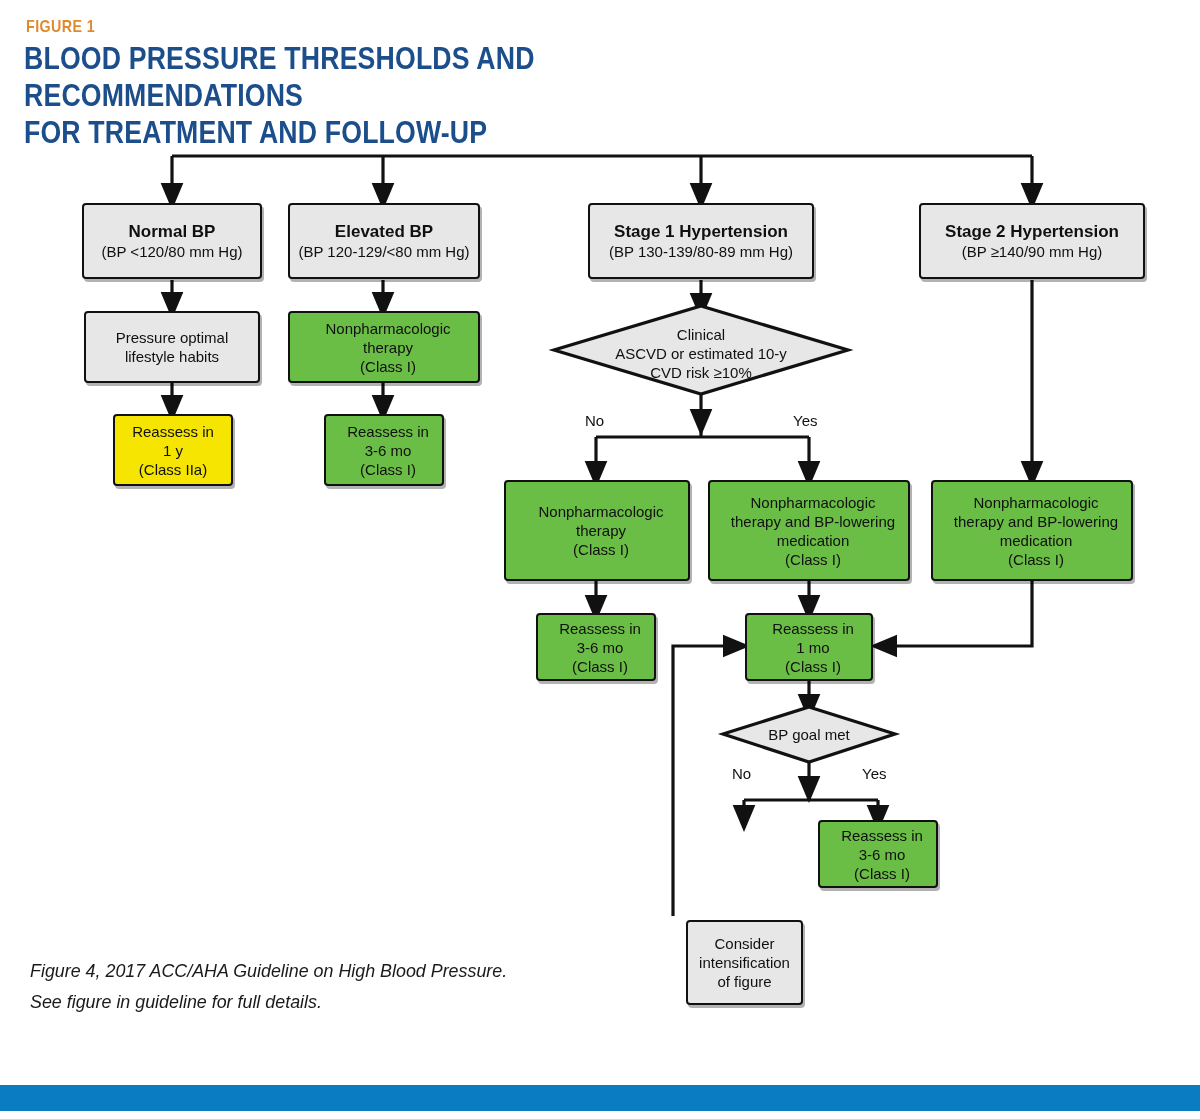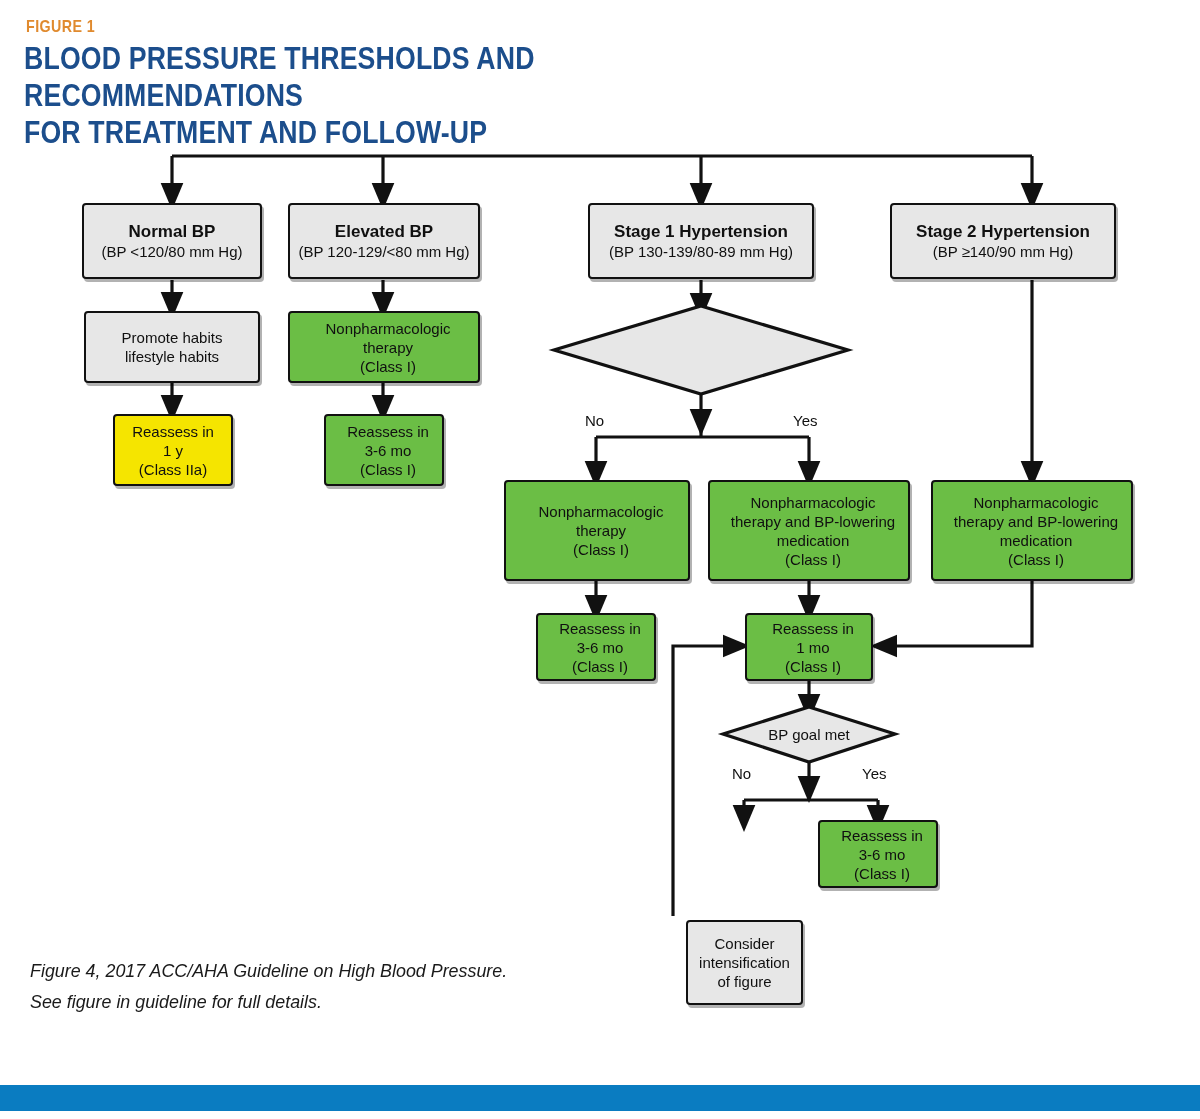--- a/index.html
+++ b/index.html
@@ -183,20 +183,25 @@
         <path d="M744,800 H878"></path>
         <path d="M809,789 V800"></path>
         <path d="M744,800 V818" marker-end="url(#arrow)"></path>
         <path d="M878,800 V818" marker-end="url(#arrow)"></path>
       </g>
 
       <polygon points="701,306 848,350 701,394 554,350" fill="#E7E7E7" stroke="#111111" stroke-width="3.2"></polygon>
       <polygon points="809,707 895,734 809,762 723,734" fill="#E7E7E7" stroke="#111111" stroke-width="3.2"></polygon>
     </svg>
 
+    <div class="diamond-label" style="left:554px; top:325px; width:294px;">
+      <span>Clinical</span><br>
+      <span>ASCVD or estimated 10-y</span><br>
+      <span>CVD risk ≥10%</span>
+    </div>
     <div class="diamond-label" style="left:723px; top:725px; width:172px;">
       <span>BP goal met</span>
     </div>
 
     <div class="branch-label" style="left:585px; top:412px;">No</div>
     <div class="branch-label" style="left:793px; top:412px;">Yes</div>
     <div class="branch-label" style="left:732px; top:765px;">No</div>
     <div class="branch-label" style="left:862px; top:765px;">Yes</div>
 
     <div class="node grey" style="left:82px; top:203px; width:180px; height:76px;">
@@ -213,30 +218,30 @@
       </div>
     </div>
 
     <div class="node grey" style="left:588px; top:203px; width:226px; height:76px;">
       <div class="inner">
         <span class="hdr">Stage 1 Hypertension</span>
         <span class="sub">(BP 130-139/80-89 mm Hg)</span>
       </div>
     </div>
 
-    <div class="node grey" style="left:890px; top:203px; width:226px; height:76px;">
+    <div class="node grey" style="left:919px; top:203px; width:226px; height:76px;">
       <div class="inner">
         <span class="hdr">Stage 2 Hypertension</span>
         <span class="sub">(BP ≥140/90 mm Hg)</span>
       </div>
     </div>
 
     <div class="node grey" style="left:84px; top:311px; width:176px; height:72px;">
       <div class="inner">
-        <span>Promote habits</span><br>
+        <span>Pressure optimal</span><br>
         <span>lifestyle habits</span>
       </div>
     </div>
 
     <div class="node yellow" style="left:113px; top:414px; width:120px; height:72px;">
       <div class="inner">
         <span>Reassess in</span><br>
         <span>1 y</span><br>
         <span>(Class IIa)</span>
       </div>

